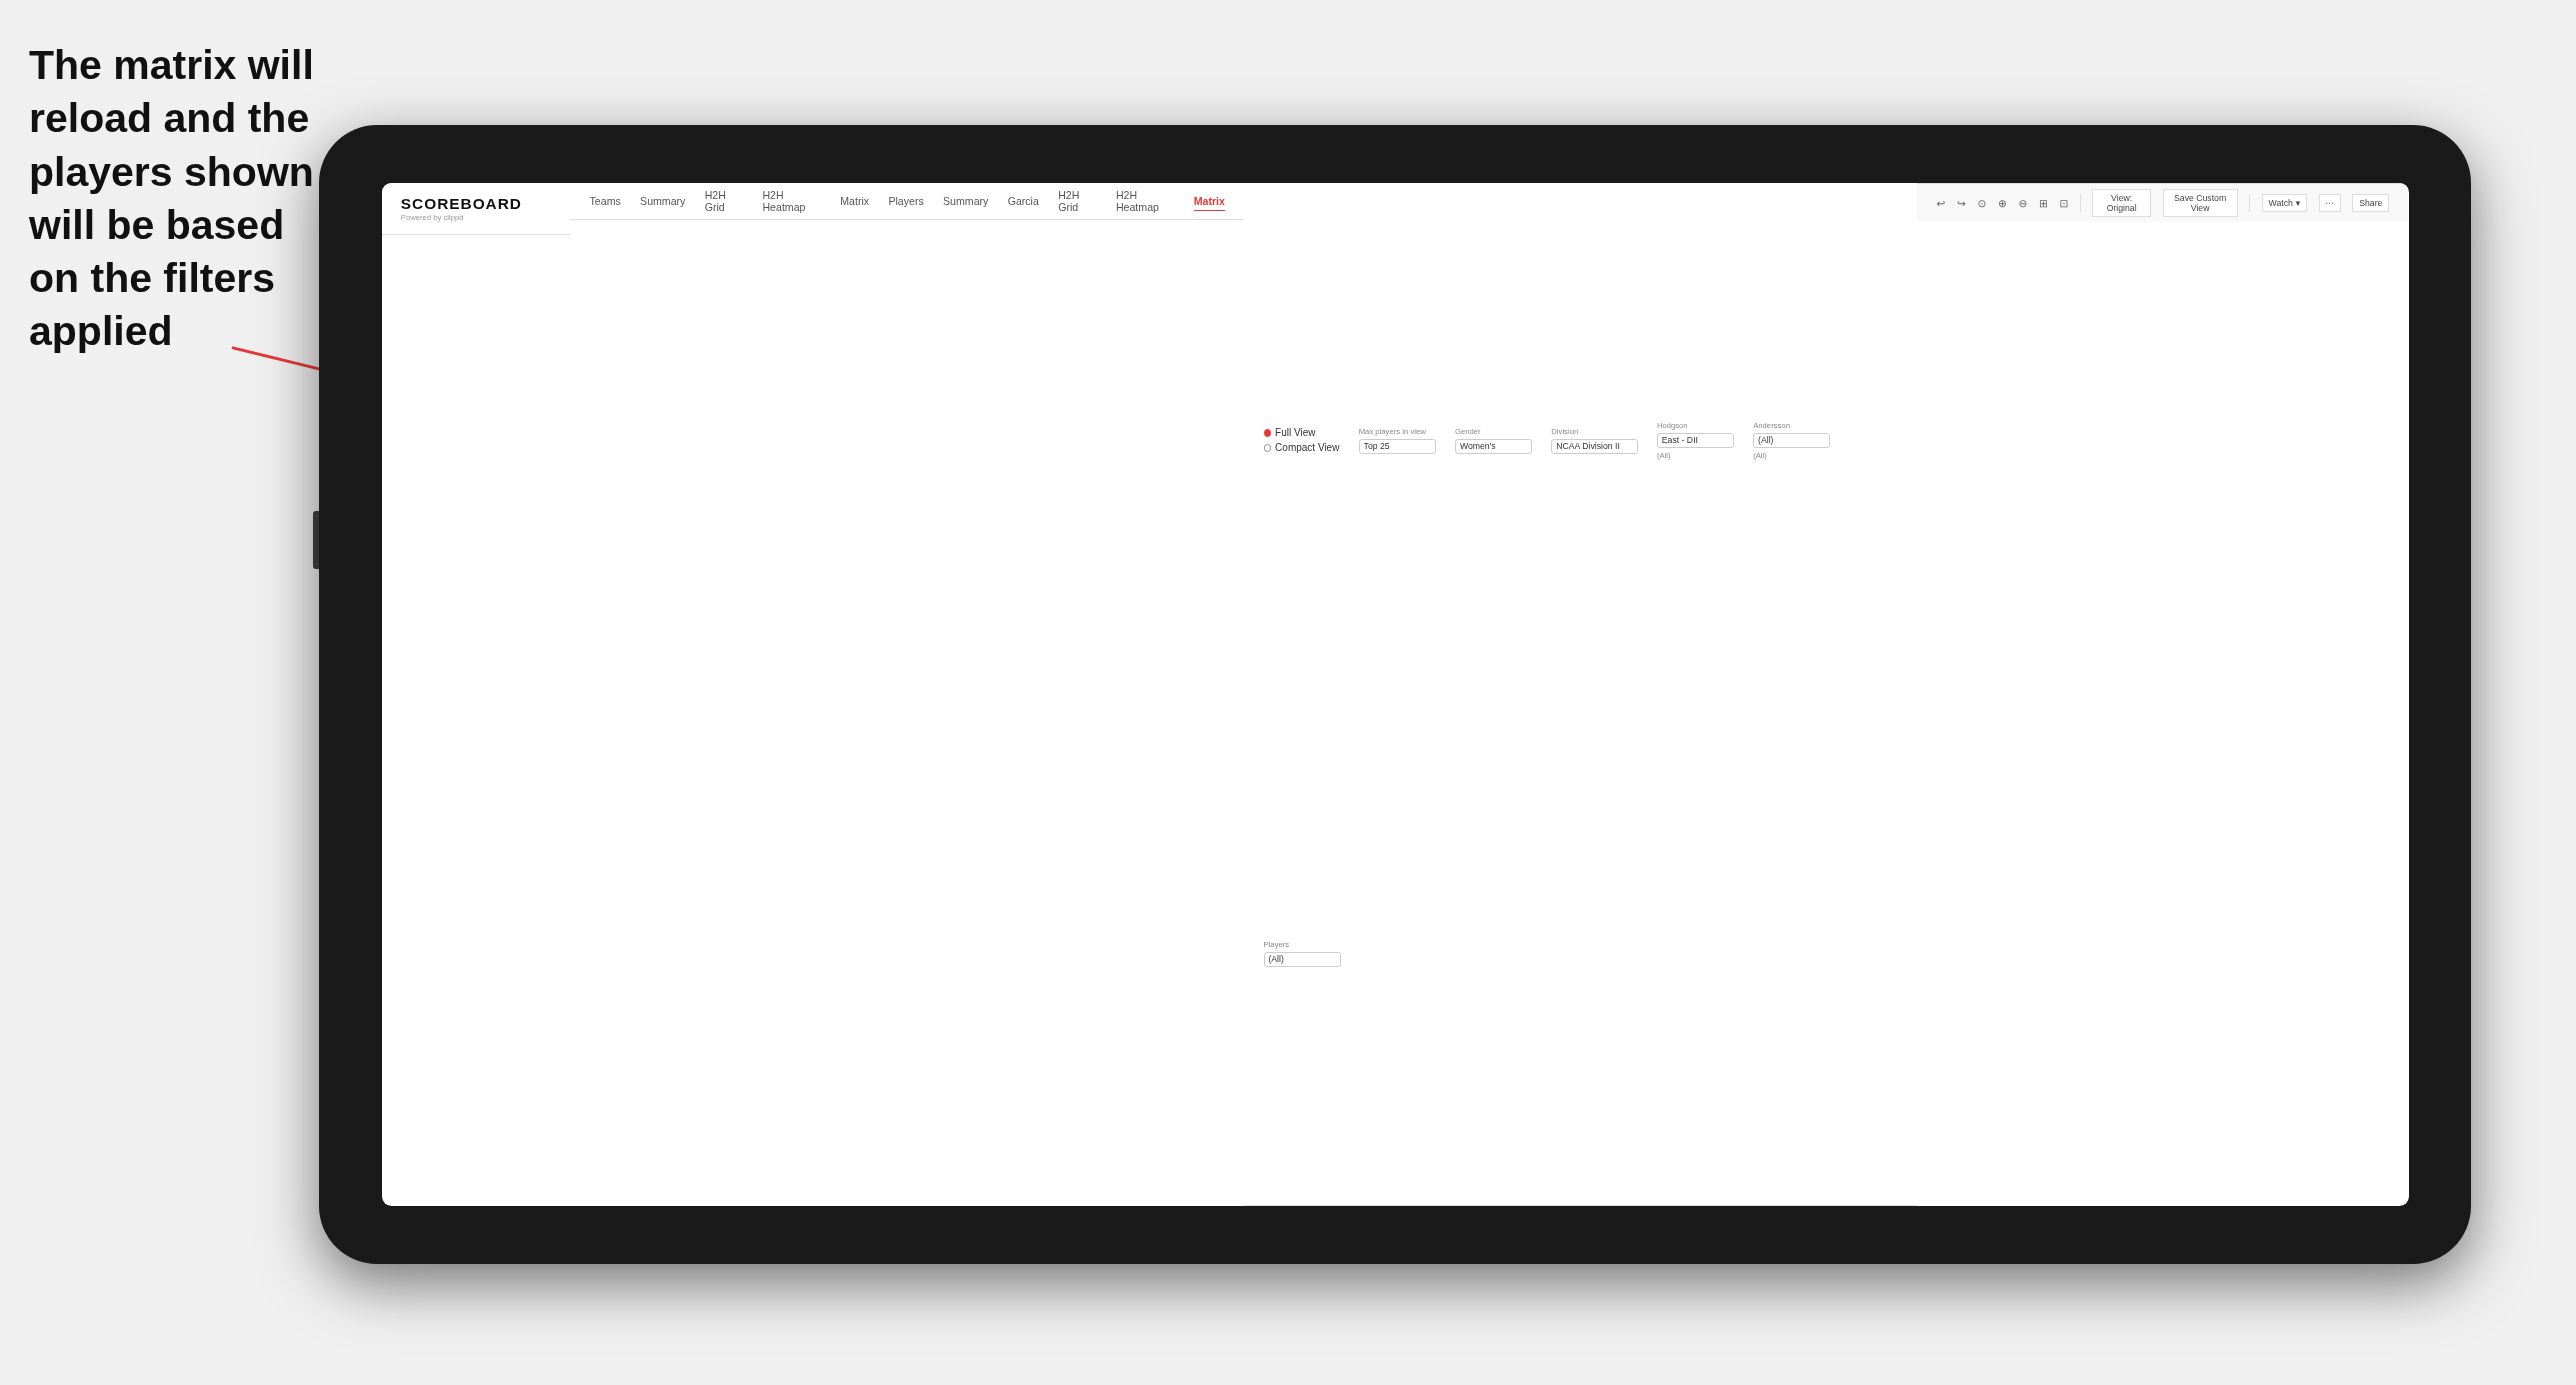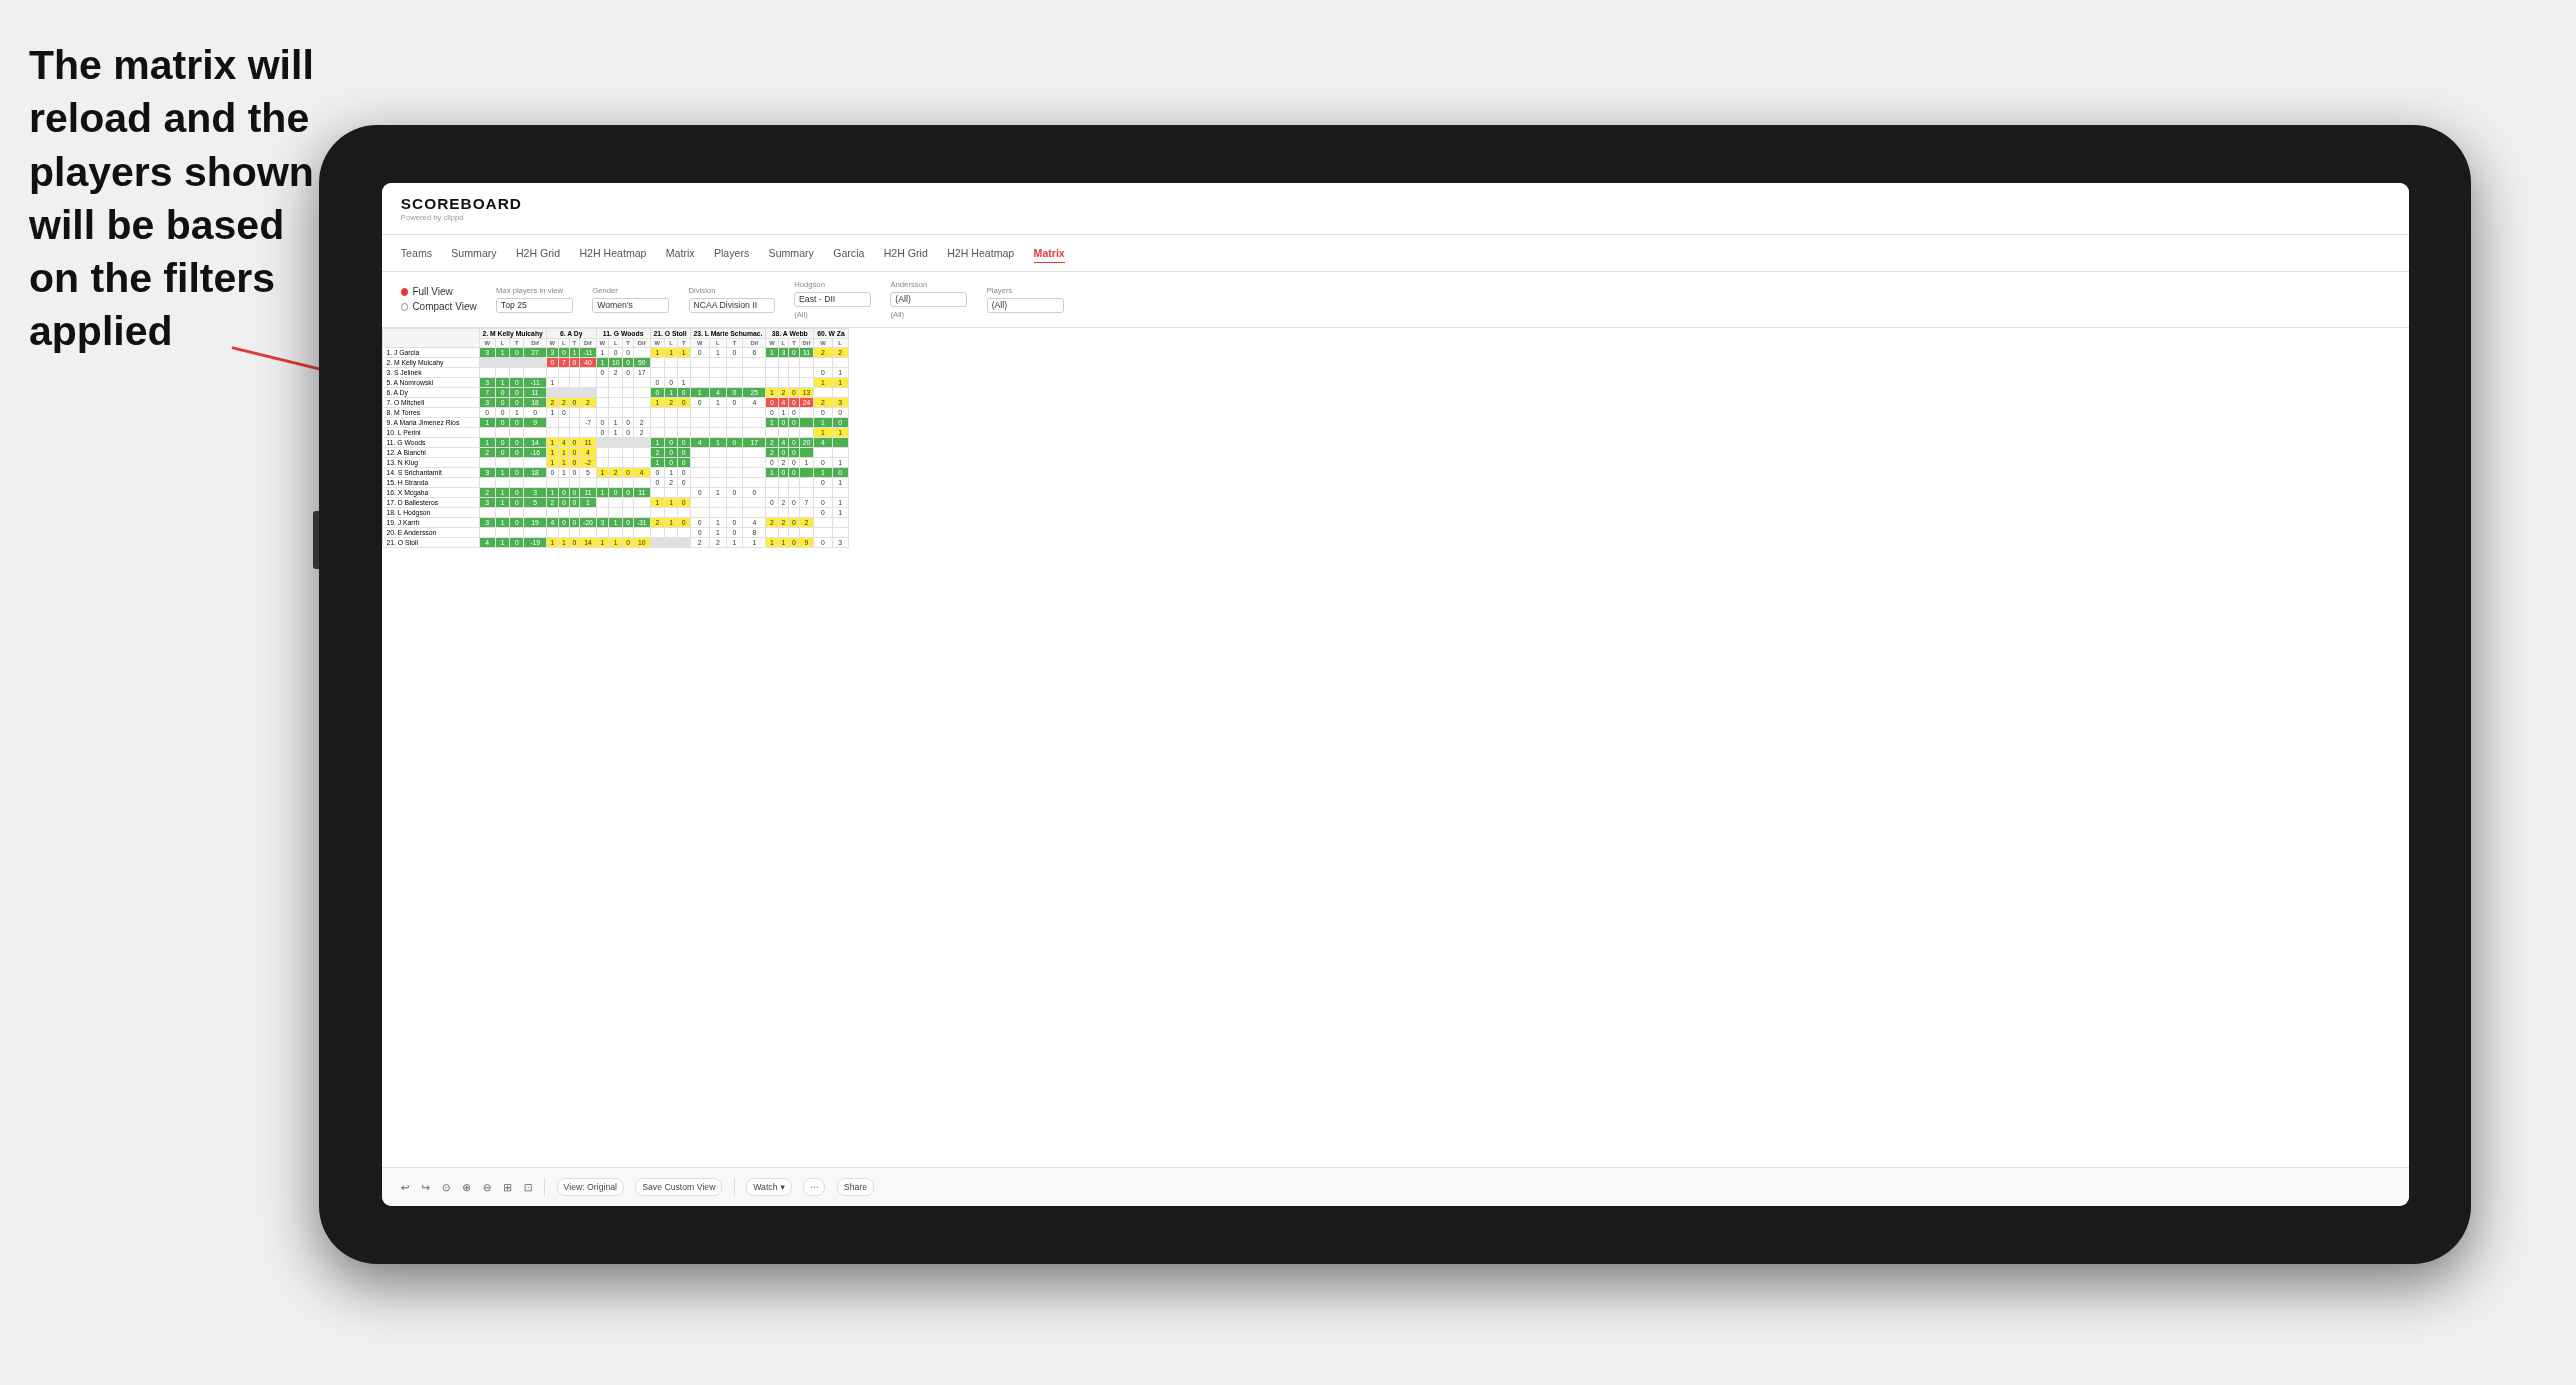--- a/index.html
+++ b/index.html
@@ -249,29 +249,28 @@
     }
 
     .toolbar-btn {
       font-size: 8.7px;
       color: #444;
       cursor: pointer;
       display: flex;
       align-items: center;
       gap: 2.9px;
       padding: 2.9px 5.8px;
-      border-radius: 8px;
+      border-radius: 0;
       border: 1px solid #ddd;
       background: #fff;
       justify-content: center;
     }
 
     .screen-inner {
       display: flex;
-      flex-direction: column;
       height: 100%;
     }
 
     
     .red-arrow {
       position: absolute;
       top: 338px;
       left: 222px;
       pointer-events: none;
     }

